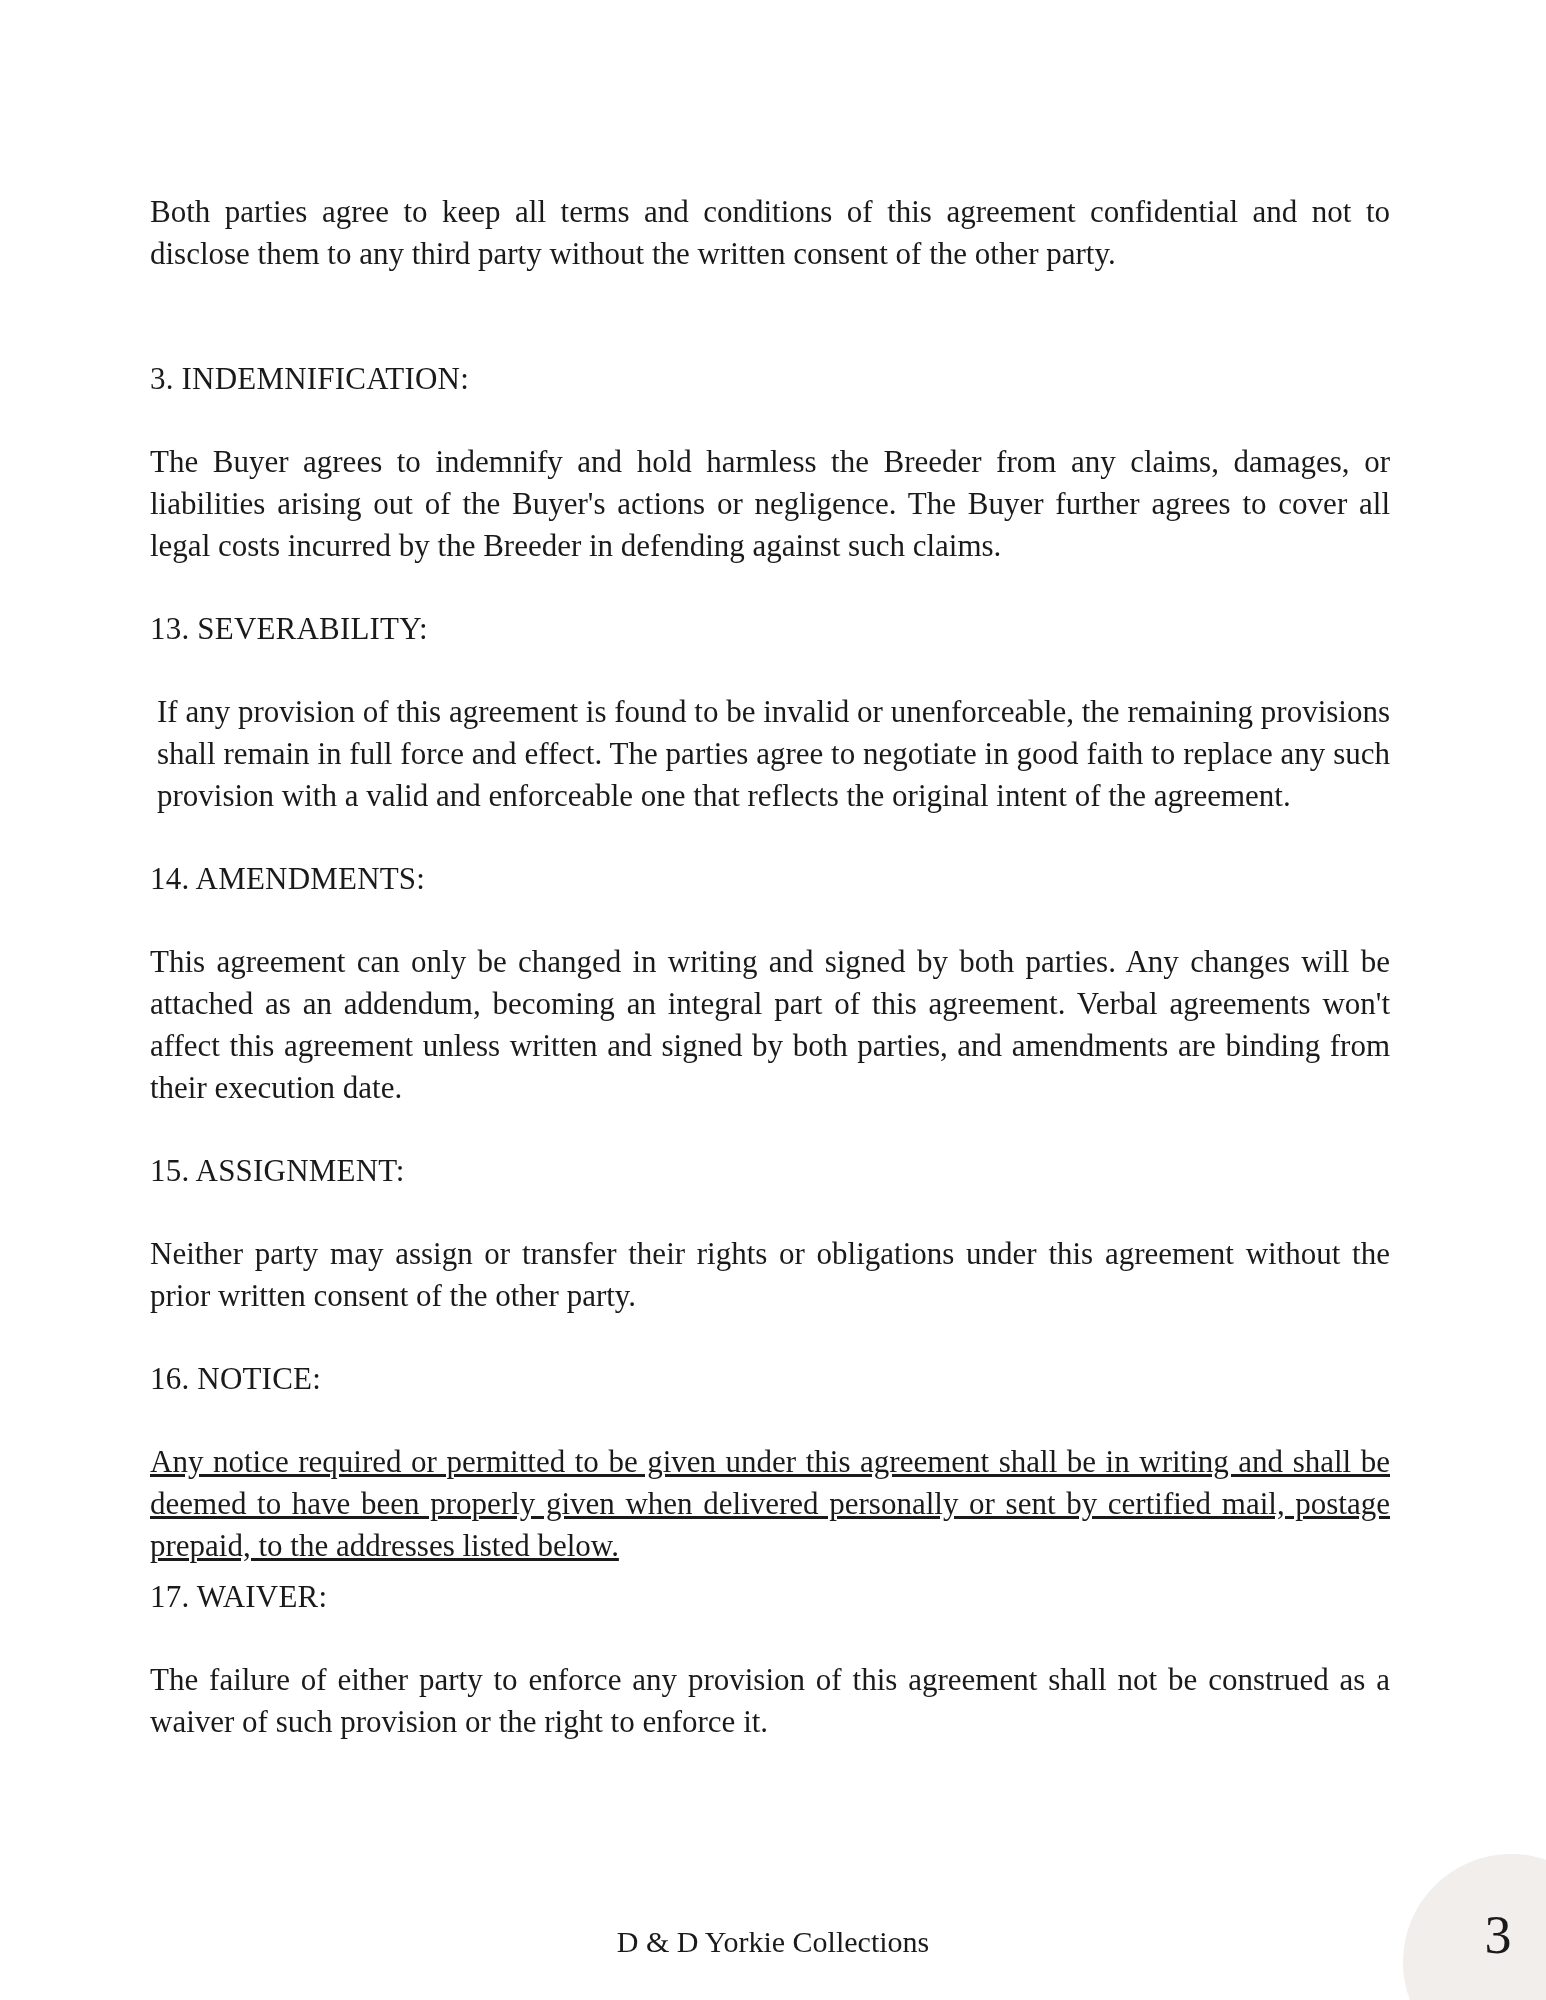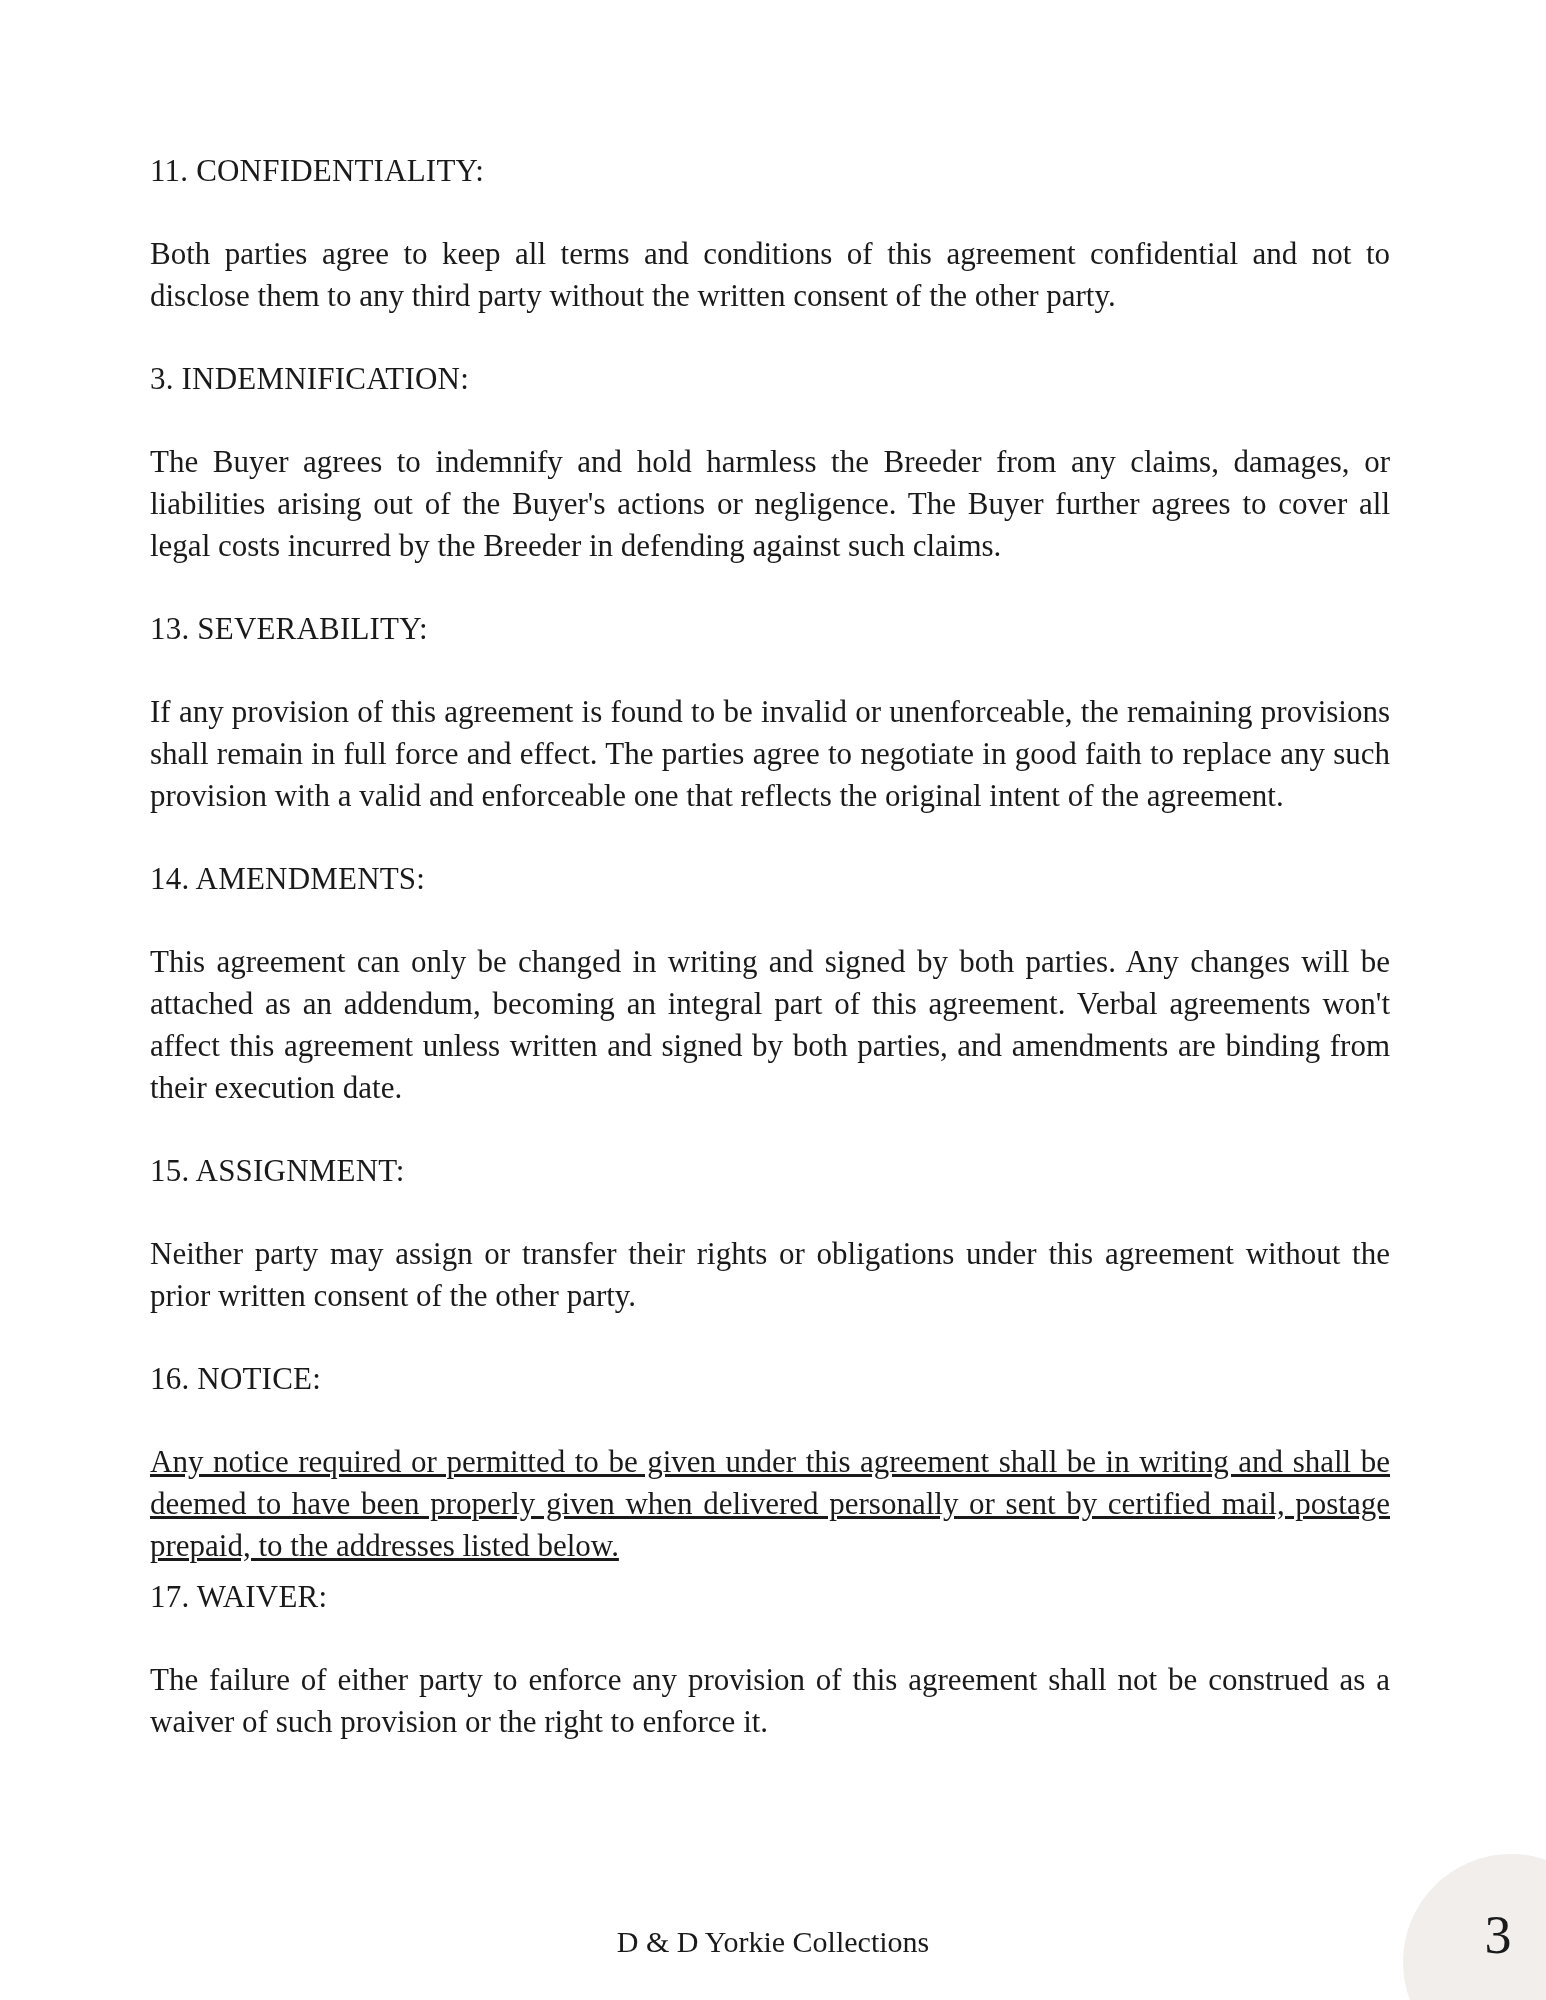--- a/index.html
+++ b/index.html
@@ -15,32 +15,31 @@
                 border-radius: 50%; background: #f1eeec; }
   .page-number { position: absolute; left: 1468px; top: 1905px; width: 60px; text-align: center;
                  font-size: 54px; line-height: 60px; }
 </style>
 </head>
 <body>
 
 <div class="page">
 
   <div class="section" style="top:150px;">
-    <p class="heading">11. CONFIDENTIALITY:</p>
     <p class="para" style="margin-top:41px;">Both parties agree to keep all terms and conditions of this agreement confidential and not to disclose them to any third party without the written consent of the other party.</p>
   </div>
 
   <div class="section" style="top:358px;">
     <p class="heading">3. INDEMNIFICATION:</p>
     <p class="para" style="margin-top:41px;">The Buyer agrees to indemnify and hold harmless the Breeder from any claims, damages, or liabilities arising out of the Buyer's actions or negligence. The Buyer further agrees to cover all legal costs incurred by the Breeder in defending against such claims.</p>
   </div>
 
   <div class="section" style="top:608px;">
     <p class="heading">13. SEVERABILITY:</p>
-    <p class="para" style="margin-top:41px;">If any provision of this agreement is found to be invalid or unenforceable, the remaining provisions shall remain in full force and effect. The parties agree to negotiate in good faith to replace any such provision with a valid and enforceable one that reflects the original intent of the agreement.</p>
+    <p class="para" style="margin-top:41px;margin-left:7px;">If any provision of this agreement is found to be invalid or unenforceable, the remaining provisions shall remain in full force and effect. The parties agree to negotiate in good faith to replace any such provision with a valid and enforceable one that reflects the original intent of the agreement.</p>
   </div>
 
   <div class="section" style="top:858px;">
     <p class="heading">14. AMENDMENTS:</p>
     <p class="para" style="margin-top:41px;">This agreement can only be changed in writing and signed by both parties. Any changes will be attached as an addendum, becoming an integral part of this agreement. Verbal agreements won't affect this agreement unless written and signed by both parties, and amendments are binding from their execution date.</p>
   </div>
 
   <div class="section" style="top:1150px;">
     <p class="heading">15. ASSIGNMENT:</p>
     <p class="para" style="margin-top:41px;">Neither party may assign or transfer their rights or obligations under this agreement without the prior written consent of the other party.</p>

